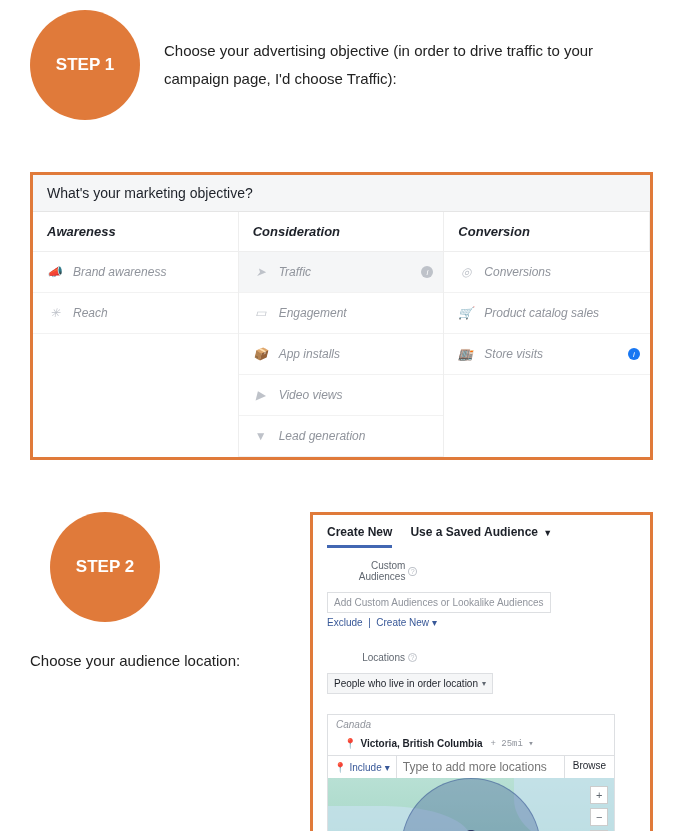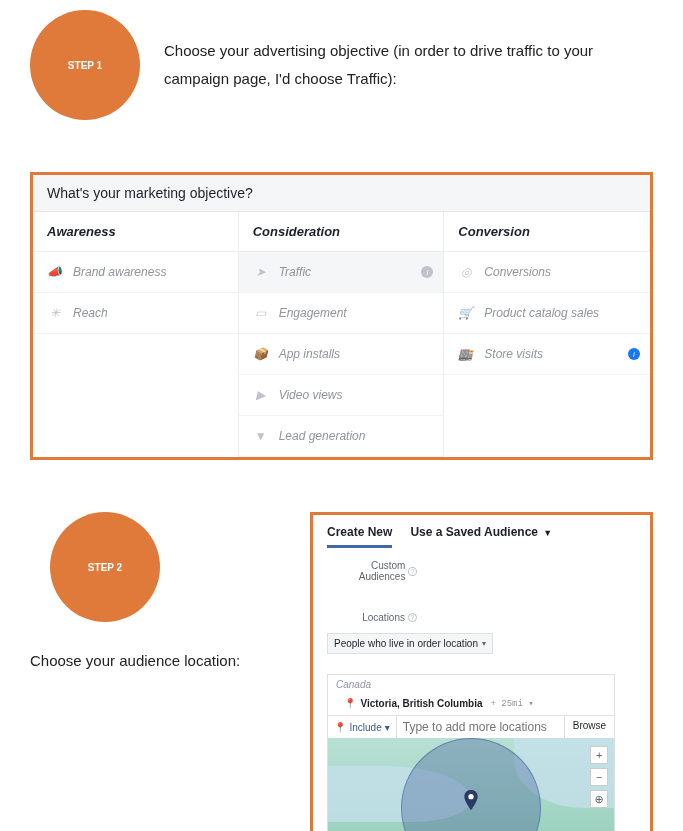--- a/index.html
+++ b/index.html
@@ -1,18 +1,18 @@
 <!DOCTYPE html>
 <html><head>
 <meta charset="utf-8">
 <style>
 * { box-sizing: border-box; margin: 0; padding: 0; }
 body { font-family: Arial, Helvetica, sans-serif; background: #fff; color: #333; width: 683px; }
 .step-row { display: flex; align-items: center; gap: 24px; padding: 10px 30px 20px 30px; }
-.step-circle { width: 110px; height: 110px; border-radius: 50%; background: #e07a3a; color: #fff; display: flex; align-items: center; justify-content: center; font-weight: bold; font-size: 10px; flex-shrink: 0; }
+.step-circle { width: 110px; height: 110px; border-radius: 50%; background: #e07a3a; color: #fff; display: flex; align-items: center; justify-content: center; font-weight: bold; font-size: 17px; flex-shrink: 0; }
 .step-text { font-size: 15px; line-height: 1.9; color: #222; }
 .panel { border: 3px solid #e07a3a; margin: 32px 30px; background: #fff; }
 .panel-header { background: #f5f6f7; border-bottom: 1px solid #e5e5e5; padding: 10px 14px; font-size: 14px; color: #1d2129; }
 .obj-grid { display: grid; grid-template-columns: 1fr 1fr 1fr; font-style: italic; }
 .obj-col-header { padding: 12px 14px; font-size: 13px; font-weight: bold; color: #1d2129; border-bottom: 1px solid #eee; border-right: 1px solid #eee; }
 .obj-col-header:last-child { border-right: none; }
 .obj-col { border-right: 1px solid #eee; }
 .obj-col:last-child { border-right: none; }
 .obj-item { padding: 12px 14px; font-size: 12px; color: #90949c; display: flex; align-items: center; gap: 10px; border-bottom: 1px solid #f2f2f2; cursor: pointer; position: relative; }
 .obj-item.selected { background: #f5f6f7; }
@@ -141,20 +141,28 @@
         <span class="caret">▼</span>
       </div>
     </div>
 
     <div class="form-row">
       <div class="form-label">
         <span>Custom Audiences</span>
         <span class="help">?</span>
       </div>
       <div class="form-field">
+        <div class="text-input">Add Custom Audiences or Lookalike Audiences</div>
+        <div class="link-row">
+          <span>Exclude</span> &nbsp;|&nbsp;
+          <span>
+            <span>Create New</span>
+            <span class="caret">▾</span>
+          </span>
+        </div>
       </div>
     </div>
 
     <div class="form-row">
       <div class="form-label">
         <span>Locations</span>
         <span class="help">?</span>
       </div>
       <div class="form-field">
         <div class="dropdown">

